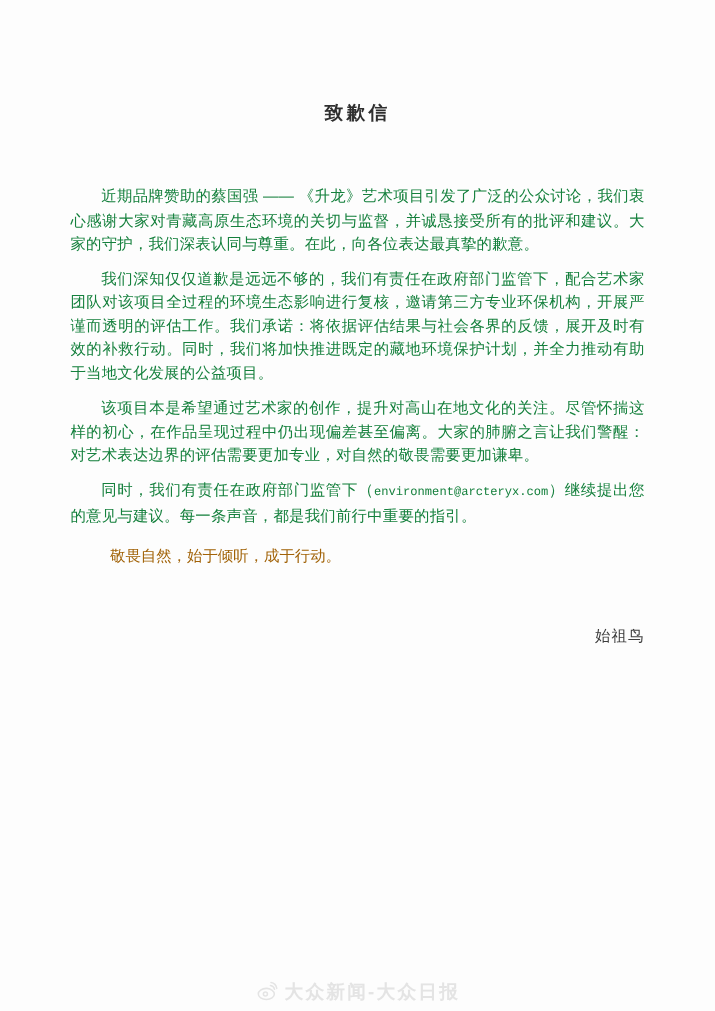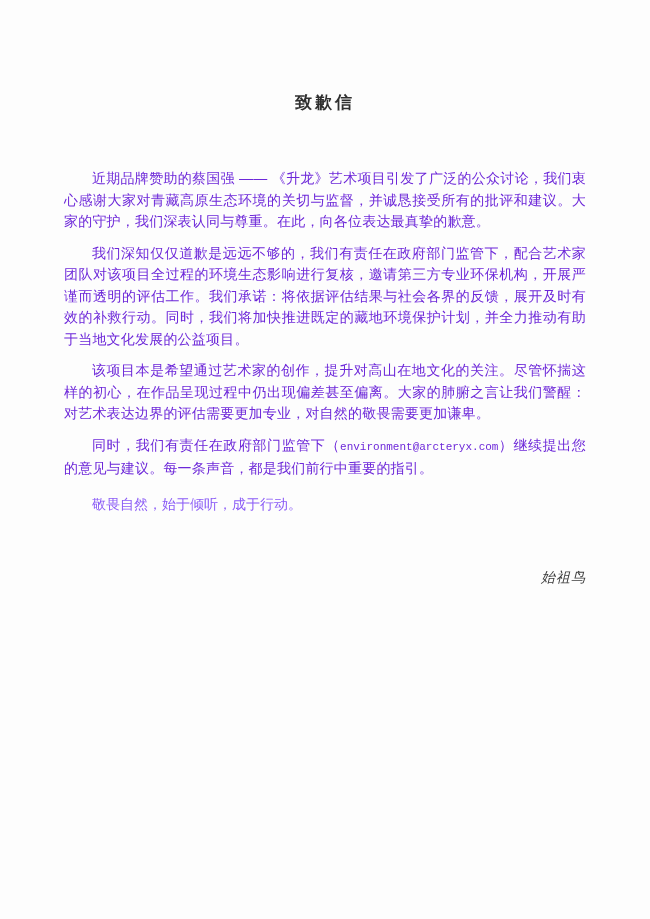--- a/index.html
+++ b/index.html
@@ -31,43 +31,42 @@
     color: #2f2f2f;
   }
   .para {
     width: 522px;
     margin: 0 auto 10px auto;
     font-size: 14px;
     line-height: 21.5px;
     text-align: justify;
     text-indent: 2em;
     letter-spacing: 0.2px;
-    color: #6d28d9;
+    color: #15803d;
   }
   .email {
     font-family: "Liberation Mono", monospace;
     font-size: 11px;
     letter-spacing: 0;
   }
   .closing {
     width: 522px;
     margin: 14px auto 0 auto;
   }
   .close-line {
-    margin: 0;
+    margin: 8px;
     font-size: 14px;
     line-height: 21.5px;
     text-indent: 2em;
-    color: #8b5cf6;
+    color: #a16207;
   }
   .signature {
     width: 522px;
     margin: 52px auto 0 auto;
     text-align: right;
-    font-style: italic;
   }
   .sig-name, .sig-date {
     margin: 0;
     font-size: 14px;
     line-height: 21.5px;
     letter-spacing: 1px;
     color: #3d3d3d;
   }
   .watermark {
     position: absolute;
@@ -110,14 +109,25 @@
   <p class="para"><span>同时，我们有责任在政府部门监管下（</span><span class="email">environment@arcteryx.com</span><span>）继续提出您的意见与建议。每一条声音，都是我们前行中重要的指引。</span></p>
 
   <div class="closing">
     <p class="close-line">敬畏自然，始于倾听，成于行动。</p>
   </div>
 
   <div class="signature">
     <p class="sig-name">始祖鸟</p>
   </div>
 
+  <div class="watermark">
+    <span class="wm-icon">
+      <svg viewBox="0 0 24 24" fill="none" stroke="currentColor" stroke-width="1.6" stroke-linecap="round">
+        <path d="M11.5 8.6c-4.6.2-8.3 2.8-8.3 5.9 0 3.2 3.8 5.6 8.4 5.6s8.3-2.4 8.3-5.6c0-2.9-3.4-5.5-7.7-5.9"></path>
+        <circle cx="10.6" cy="14.4" r="2.1"></circle>
+        <path d="M15.8 5.6c2.2.3 3.9 1.9 4.3 4"></path>
+        <path d="M16.4 2.6c3.2.5 5.5 2.9 6 6.1"></path>
+      </svg>
+    </span>
+    <span class="wm-text">大众新闻-大众日报</span>
+  </div>
 
 </div>
 
 </body></html>

